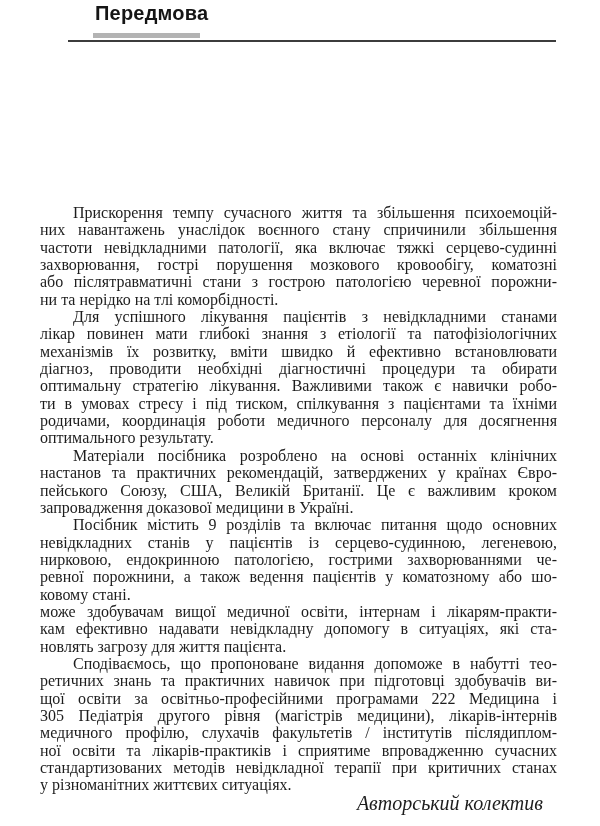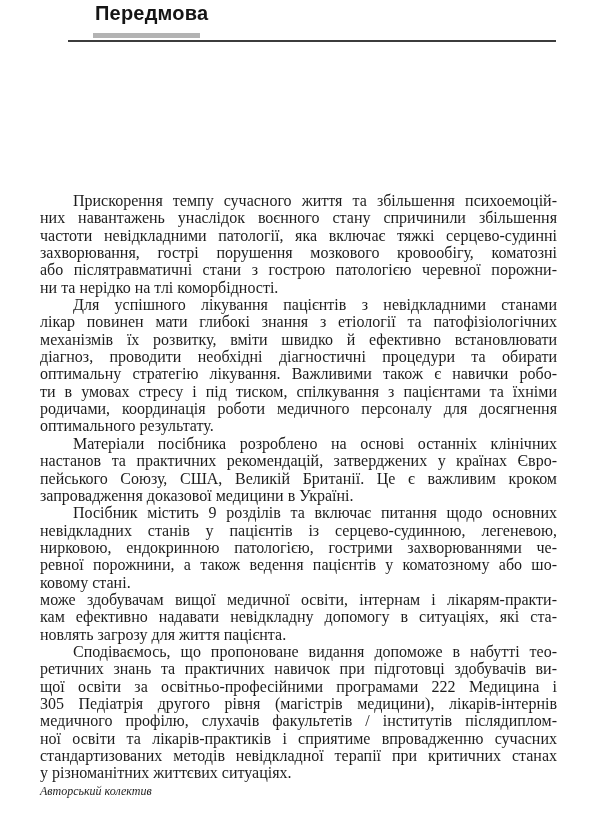--- a/index.html
+++ b/index.html
@@ -35,37 +35,37 @@
     position: absolute;
     left: 68px;
     top: 40px;
     width: 488px;
     height: 2px;
     background: #3c3c3c;
   }
   .content {
     position: absolute;
     left: 40px;
-    top: 192px;
+    top: 204px;
     width: 517px;
     font-size: 16px;
     line-height: 17.35px;
     color: #1d1d1d;
   }
   .line {
     text-align: justify;
     text-align-last: justify;
   }
   .line.par-first { text-indent: 33px; }
   .line.par-last  { text-align-last: left; }
   .signature {
-    text-align: left;
+    text-align: right;
     padding-right: 14px;
     font-style: italic;
-    font-size: 12px;
+    font-size: 20px;
     line-height: 17.35px;
     margin-top: 1px;
     color: #1d1d1d;
   }
 </style>
 </head>
 <body>
 
 <div class="page">
   <h1 class="header-title">Передмова</h1>

